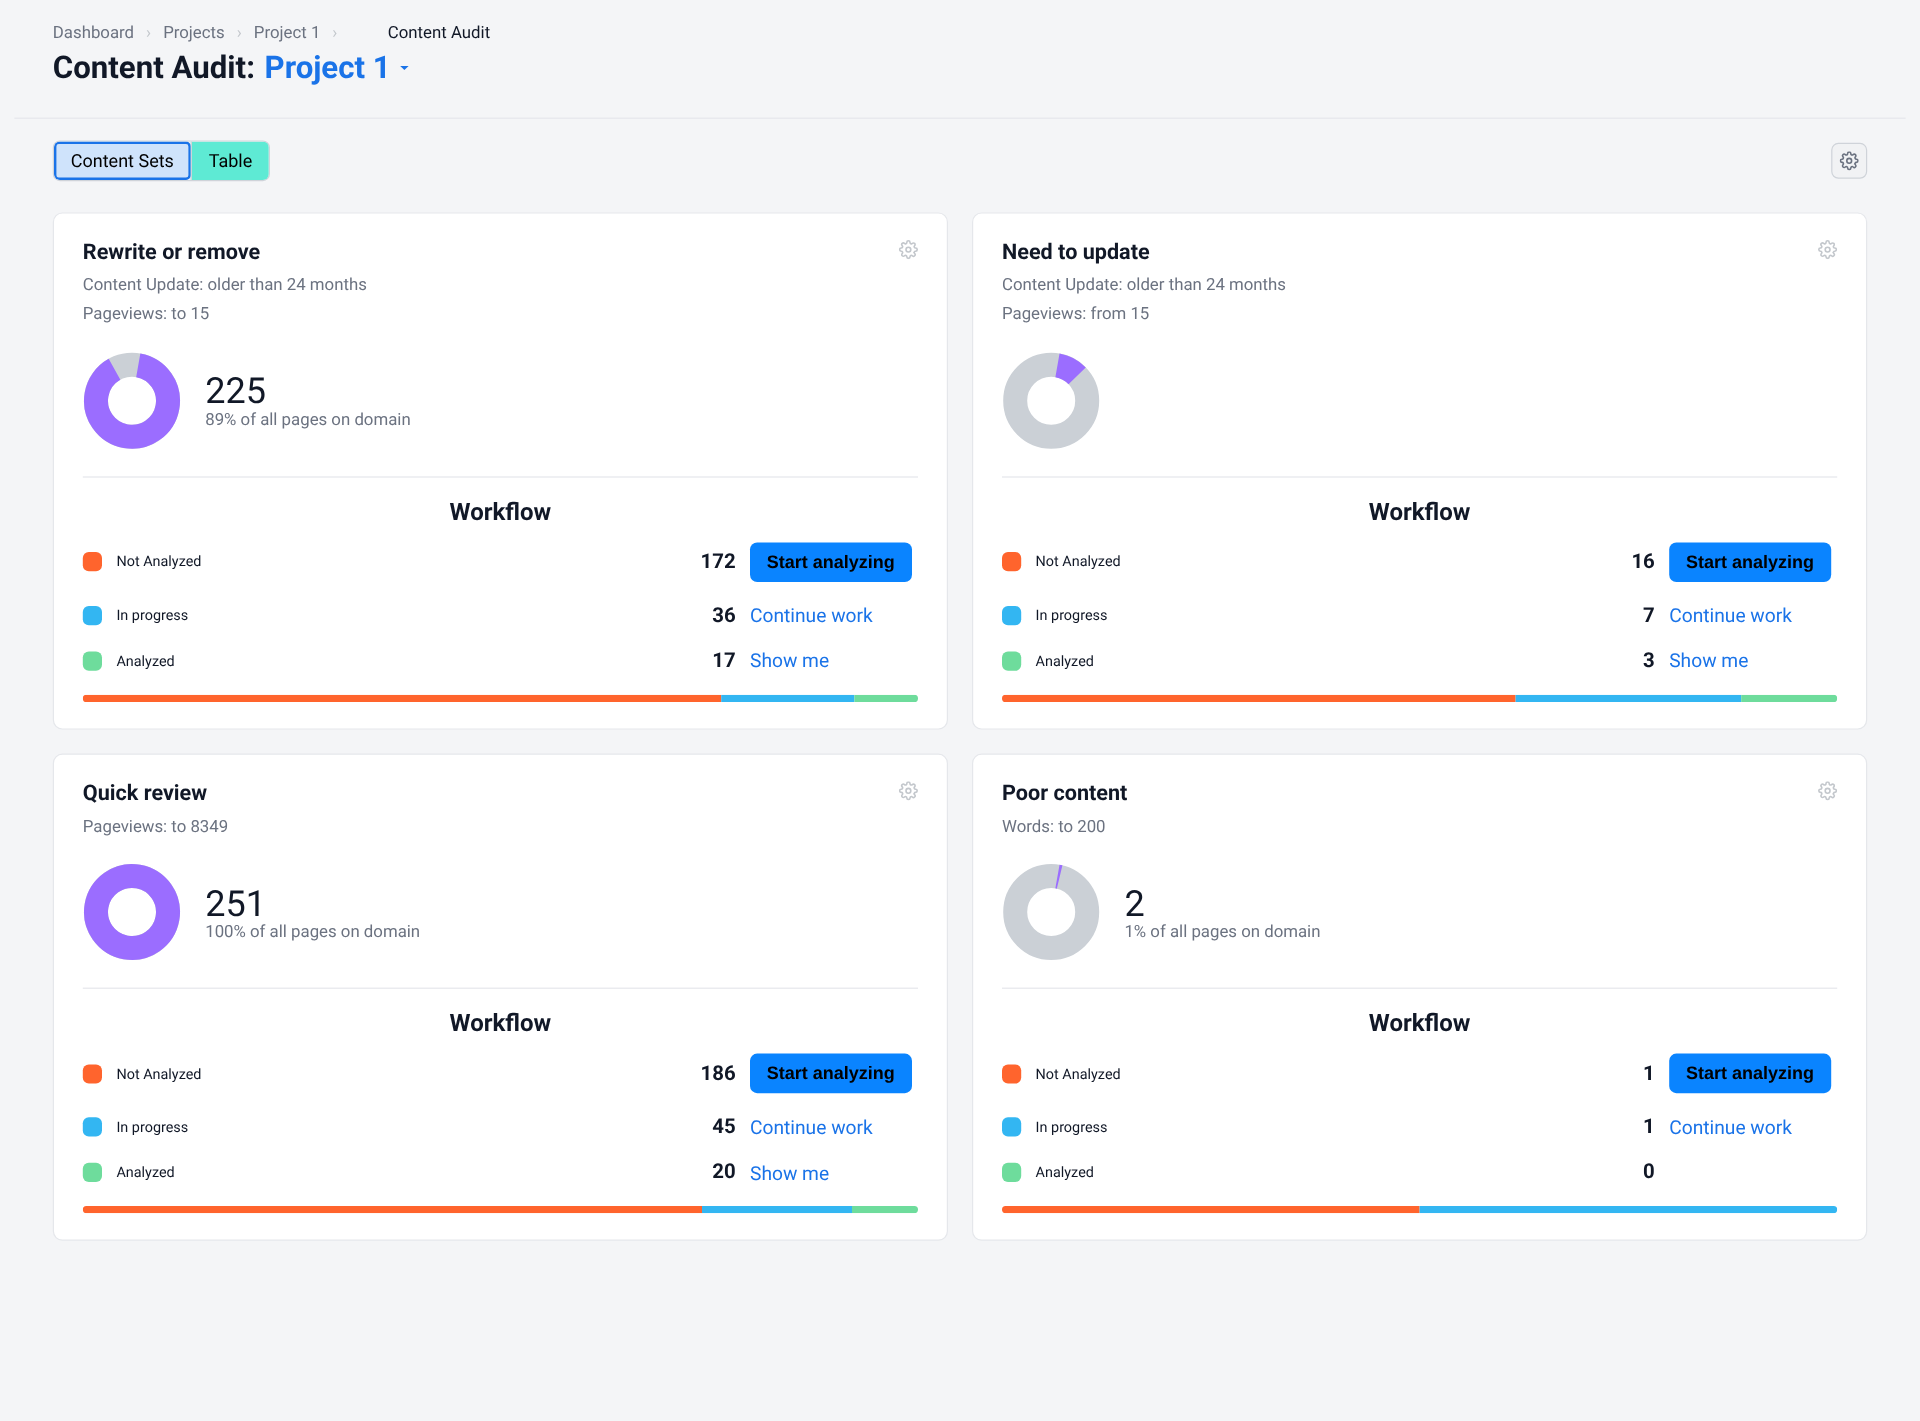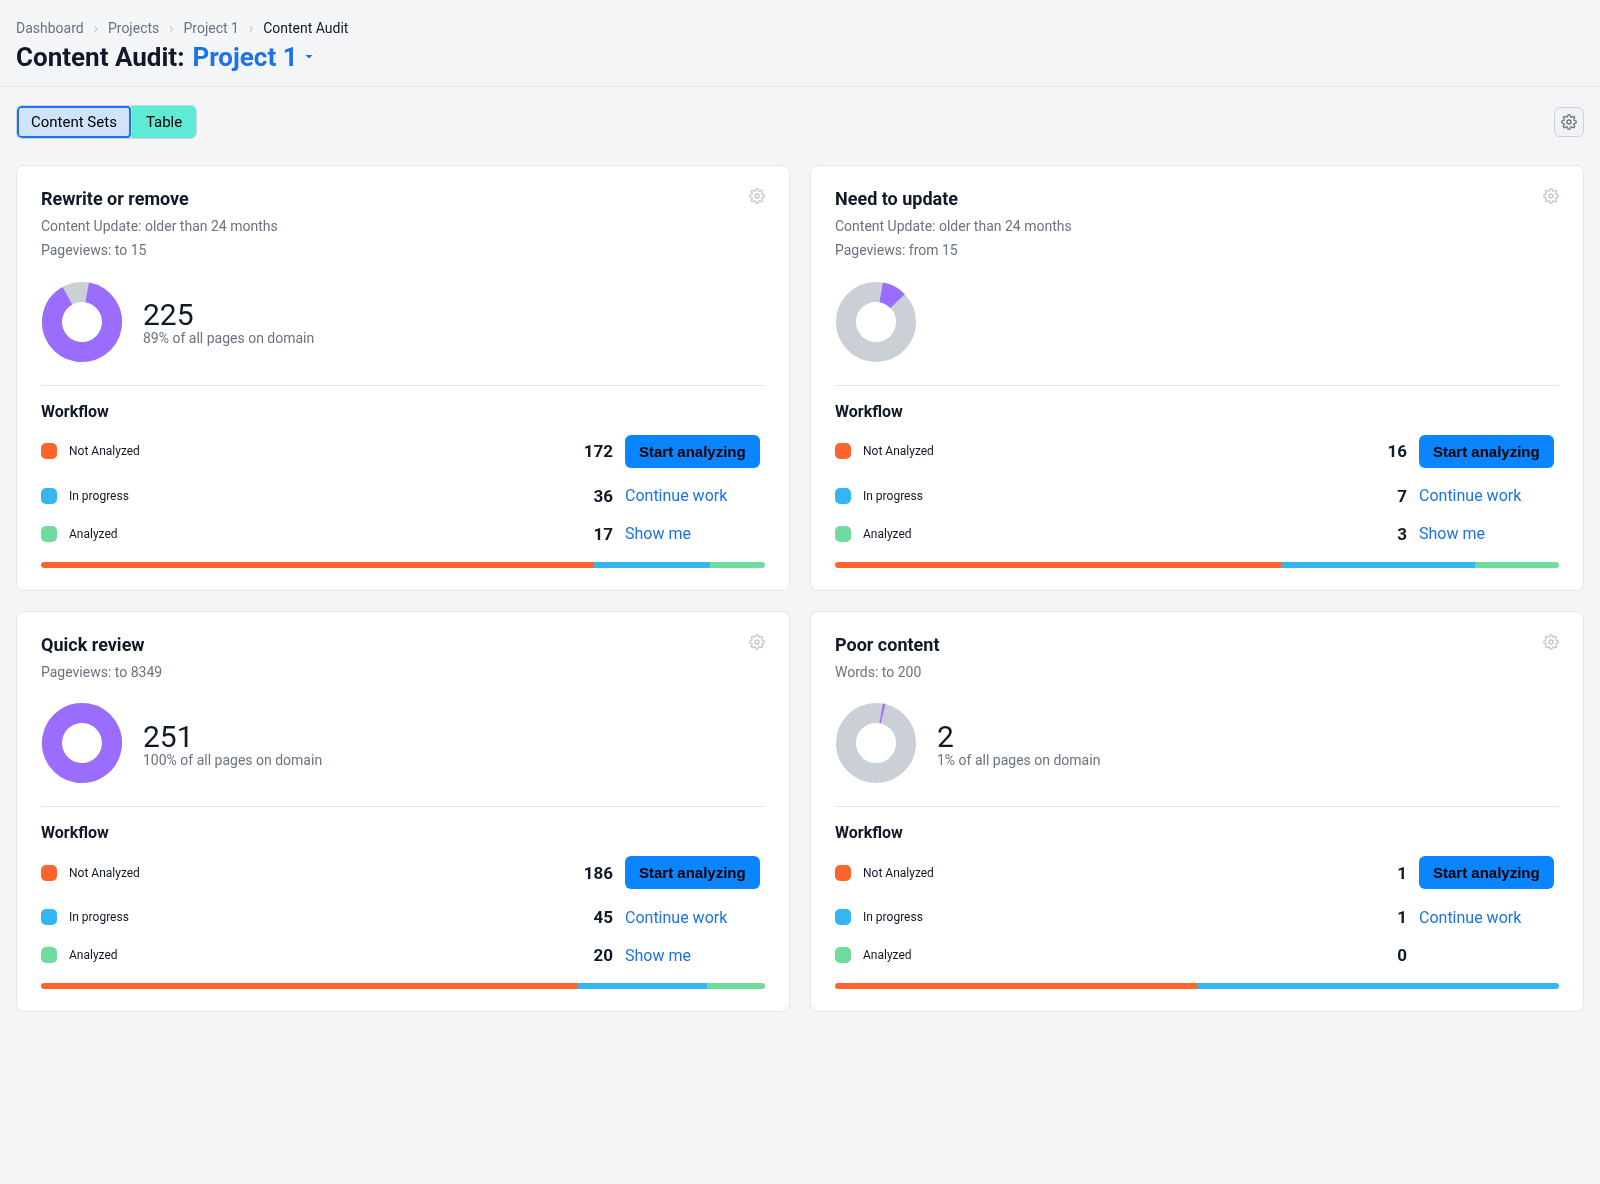--- a/index.html
+++ b/index.html
@@ -19,27 +19,27 @@
     --btn-blue:#0a84ff;
   }
   *{box-sizing:border-box;}
   body{
     margin:0;
     background:var(--bg);
     font-family:-apple-system,BlinkMacSystemFont,"Segoe UI",Roboto,Helvetica,Arial,sans-serif;
     color:var(--text);
     font-size:14px;
   }
-  .page{padding:20px 16px 32px;}
+  .page{padding:20px 44px 32px;}
   
   .crumbs{display:flex;align-items:center;gap:10px;font-size:14px;color:var(--muted);margin-bottom:6px;}
   .crumbs .crumb{color:var(--muted);cursor:pointer;}
-  .crumbs .crumb.current{color:var(--text);cursor:default;}
+  .crumbs .crumb.current{color:var(--text);cursor:default;margin-left:32px;}
   .crumbs .sep{color:#c3c7cc;}
-  h1.title{margin:0 0 14px;font-size:26px;font-weight:700;display:flex;align-items:center;gap:8px;}
+  h1.title{margin:0 0 26px;font-size:26px;font-weight:700;display:flex;align-items:center;gap:8px;}
   h1.title .proj{color:var(--link);display:inline-flex;align-items:center;gap:4px;cursor:pointer;font-weight:700;}
   .divider-full{height:1px;background:var(--border);margin:0 -32px 18px;}
 
   .toolbar{display:flex;align-items:center;justify-content:space-between;margin-bottom:26px;}
   .tabgroup{display:inline-flex;border:1px solid #cfd3d9;border-radius:6px;overflow:hidden;}
   .tab{padding:7px 14px;font-size:15px;background:#5eead4;border:none;cursor:pointer;font-family:inherit;}
   .tab.active{background:var(--tab-active-bg);outline:2px solid var(--tab-active-border);outline-offset:-2px;border-radius:4px;}
   .tab+ .tab{border-left:1px solid #cfd3d9;}
   .gearbtn{width:30px;height:30px;border:1px solid #cfd3d9;border-radius:6px;background:#f1f2f4;display:flex;align-items:center;justify-content:center;cursor:pointer;color:#6b7280;}
 
@@ -47,21 +47,21 @@
   .card{background:var(--card);border:1px solid var(--border);border-radius:8px;padding:22px 24px;}
   .card-head{display:flex;justify-content:space-between;align-items:flex-start;margin-bottom:6px;}
   .card-title{font-size:18px;font-weight:700;margin:0;}
   .card-gear{color:#c3c7cc;cursor:pointer;}
   .meta{color:var(--muted);font-size:14px;line-height:1.7;}
   .stat{display:flex;align-items:center;gap:20px;margin-top:18px;}
   .donut{width:82px;height:82px;}
   .statnum{font-size:30px;font-weight:400;}
   .statsub{color:var(--muted);font-size:14px;margin-top:-2px;}
   hr.sep{border:none;border-top:1px solid var(--border);margin:22px 0 16px;}
-  .wftitle{font-weight:700;font-size:16px;margin-bottom:14px;}
+  .wftitle{font-weight:700;font-size:20px;margin-bottom:14px;text-align:center;}
   .wfrow{display:flex;align-items:center;gap:12px;margin:10px 0 18px;}
   .swatch{width:16px;height:16px;border-radius:5px;display:inline-block;}
   .sw-orange{background:var(--orange);}
   .sw-cyan{background:var(--cyan);}
   .sw-green{background:var(--green);}
   .wflabel{flex:0 0 auto;font-size:12px;}
   .wfrow .spacer{flex:1;}
   .wfcount{font-weight:700;font-size:17px;min-width:40px;text-align:right;}
   .wfaction{width:140px;text-align:left;}
   .btn-primary{background:var(--btn-blue);color:#000000;border:none;border-radius:6px;padding:8px 14px;font-size:15px;font-weight:700;cursor:pointer;}

